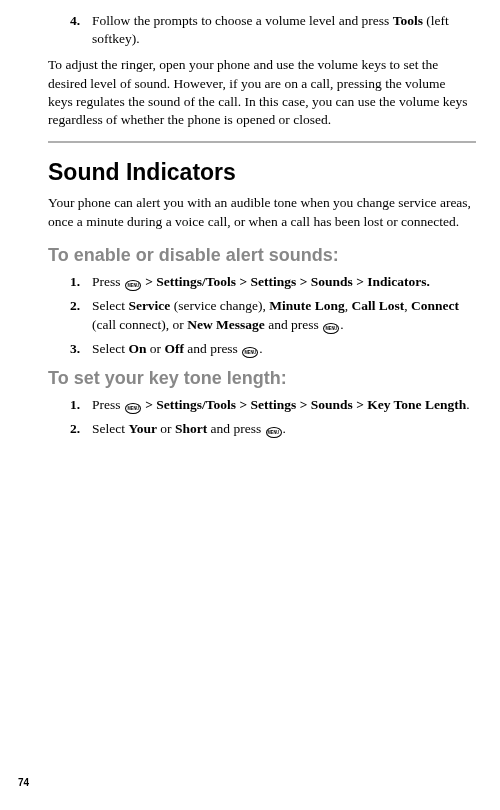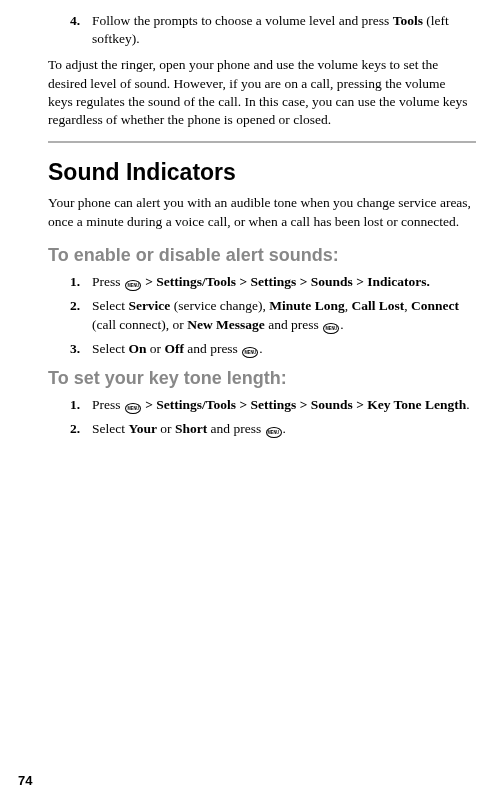--- a/index.html
+++ b/index.html
@@ -53,21 +53,21 @@
     font-size: 18px;
     margin: 8px 0 6px 0;
   }
   .inner-list { list-style: none; padding-left: 22px; }
   .footer {
     position: absolute;
     bottom: 22px;
     left: 18px;
     font-family: Arial, Helvetica, sans-serif;
     font-weight: bold;
-    font-size: 13px;
+    font-size: 10px;
     display: flex;
     align-items: baseline;
     gap: 22px;
   }
   .ok-icon {
     display: inline-flex;
     align-items: center;
     justify-content: center;
     width: 16px; height: 11px;
     border: 1px solid #000;

